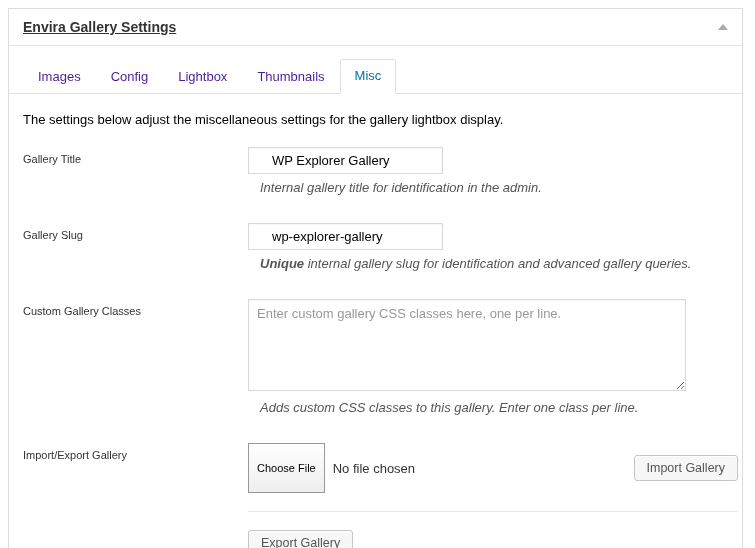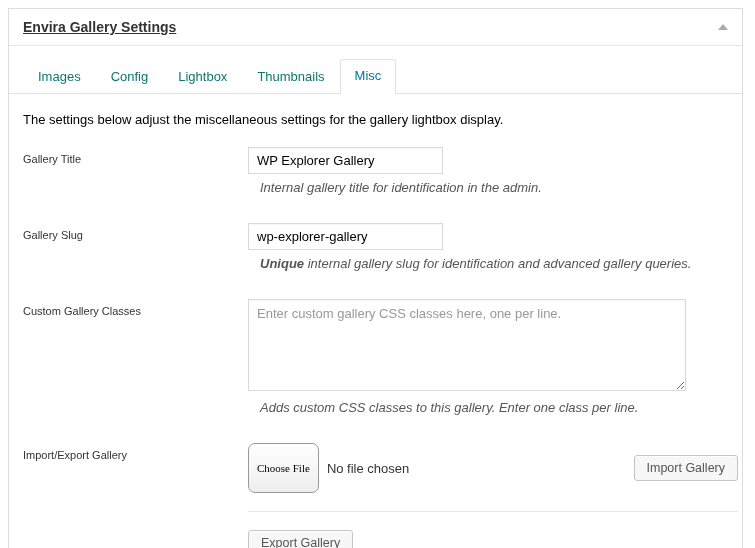--- a/index.html
+++ b/index.html
@@ -42,21 +42,21 @@
   .tabs {
     display:flex;
     align-items:flex-end;
     padding: 12px 14px 0 14px;
     border-bottom: 1px solid #e2e2e2;
     gap: 0;
   }
   .tab {
     padding: 8px 14px 10px 14px;
     font-size: 13px;
-    color: #0f766e;
+    color: #4c1d95;
     cursor: pointer;
     border: 1px solid transparent;
     border-bottom: none;
     position: relative;
     top: 1px;
   }
   .tab.active {
     color: #0074a2;
     border-color: #e2e2e2;
     border-bottom: 1px solid #fff;
@@ -82,21 +82,21 @@
     flex-shrink: 0;
     font-weight: 400;
     font-size: 11px;
     padding-top: 6px;
   }
   .form-field {
     flex: 1;
   }
   .form-field input[type=text] {
     width: 195px;
-    padding: 5px 8px;
+    padding: 5px 23px;
     font-size: 13px;
     border: 1px solid #d9d9d9;
     background: #fff;
     box-shadow: inset 0 1px 2px rgba(0,0,0,0.04);
     border-radius: 0;
   }
   .form-field textarea {
     width: 438px;
     max-width: 490px;
     height: 92px;
@@ -122,24 +122,24 @@
     gap: 8px;
     width: 490px;
     border-bottom: 1px solid #e6e6e6;
     padding-bottom: 18px;
     margin-bottom: 18px;
   }
   .file-btn {
     font-size: 11px;
     padding: 18px 8px;
     border: 1px solid #999;
-    border-radius: 7px;
+    border-radius: 0;
     background: linear-gradient(#ffffff, #eeeeee);
     cursor: pointer;
-    font-family: Liberation Serif, serif;
+    font-family: Liberation Sans, sans-serif;
   }
   .file-status {
     font-size: 13px;
     color: #333;
   }
   .wp-btn {
     display:inline-block;
     font-size: 12.5px;
     padding: 5px 12px;
     border: 1px solid #c5c5c5;

